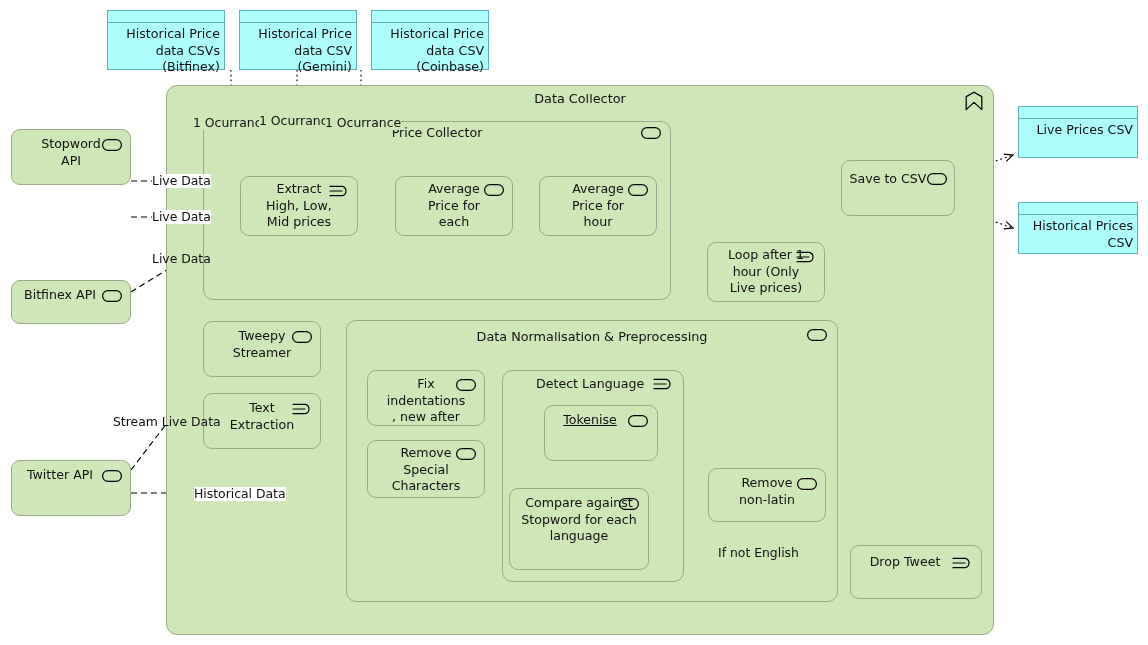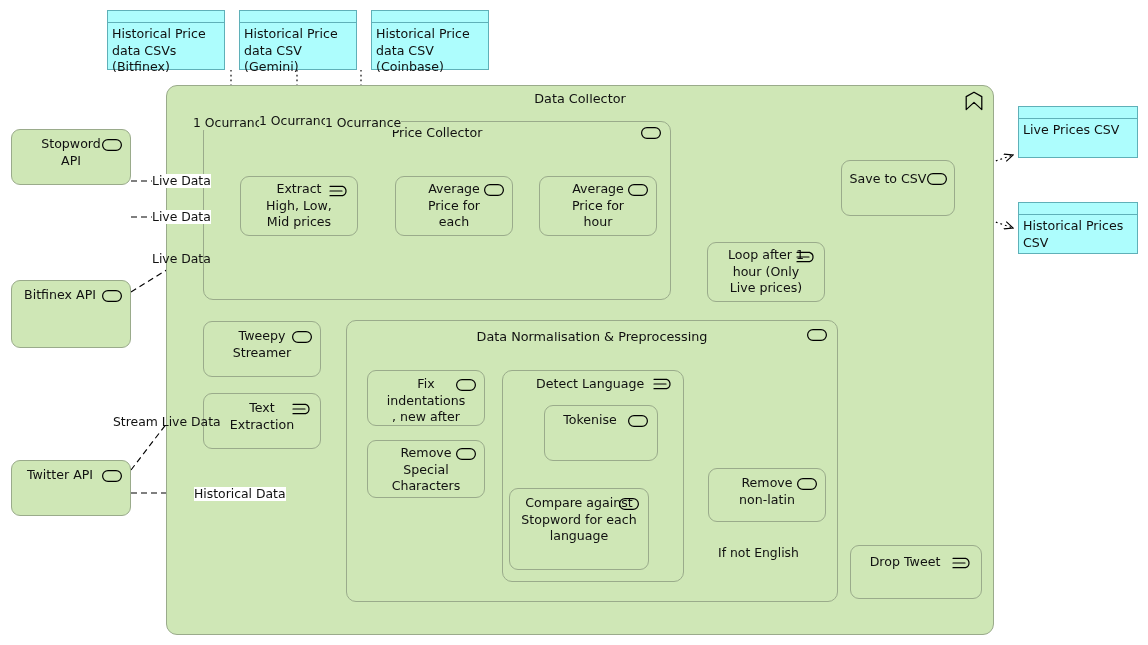--- a/index.html
+++ b/index.html
@@ -60,21 +60,21 @@
 
   
   .dataobj{
     position:absolute;
     box-sizing:border-box;
     border:1px solid #5fb0b8;
     background:#adfdfd;
     color:#111111;
     font-size:12.6px;
     line-height:16.6px;
-    text-align:left;
+    text-align:right;
   }
   .dataobj .bar{
     position:absolute;left:0;right:0;top:0;height:12px;
     border-bottom:1px solid #5fb0b8;
     box-sizing:border-box;
   }
   .dataobj .dlbl{
     position:absolute;left:0;right:0;top:15px;
     padding:0 4px;
     white-space:pre-line;
@@ -189,21 +189,21 @@
     <div class="lbl">Stopword
 API</div>
     <span class="icon" style="right:8px;top:9px;">
       <svg width="20" height="12">
           <rect x="0.6" y="0.6" width="18.8" height="10.8" rx="5.4" ry="5.4" fill="none" stroke="#000" stroke-width="1.2"></rect>
         </svg>
     </span>
   </div>
 
 
-  <div class="node" style="left:11px;top:280px;width:120px;height:68px;text-align:center;">
+  <div class="node" style="left:11px;top:280px;width:120px;height:44px;text-align:center;">
     <div class="lbl" style="padding:0 30px 0 8px;">Bitfinex API</div>
     <span class="icon" style="right:8px;top:9px;">
       <svg width="20" height="12">
           <rect x="0.6" y="0.6" width="18.8" height="10.8" rx="5.4" ry="5.4" fill="none" stroke="#000" stroke-width="1.2"></rect>
         </svg>
     </span>
   </div>
 
   <div class="node" style="left:11px;top:460px;width:120px;height:56px;">
     <div class="lbl" style="padding:0 30px 0 8px;">Twitter API</div>
@@ -339,21 +339,21 @@
   <div class="group" style="left:502px;top:370px;width:182px;height:212px;">
     <div class="glbl" style="top:5px;text-align:left;padding-left:33px;">Detect Language</div>
     <span class="icon" style="right:9px;top:6px;">
       <svg width="21" height="14">
         <path d="M1,2.3 L13.5,2.3 A4.9,4.9 0 0 1 13.5,11.7 L1,11.7 M1,7 L13,7" fill="none" stroke="#000" stroke-width="1.2" stroke-linecap="round"></path>
       </svg>
     </span>
   </div>
 
   <div class="node" style="left:544px;top:405px;width:114px;height:56px;">
-    <div class="lbl" style="top:6px;padding:0 28px 0 6px;">Tokenise</div>
+    <div class="lbl" style="top:6px;padding:0 28px 0 6px;text-decoration:underline;">Tokenise</div>
     <span class="icon" style="right:9px;top:9px;">
       <svg width="20" height="12">
           <rect x="0.6" y="0.6" width="18.8" height="10.8" rx="5.4" ry="5.4" fill="none" stroke="#000" stroke-width="1.2"></rect>
         </svg>
     </span>
   </div>
 
   <div class="node" style="left:509px;top:488px;width:140px;height:82px;">
     <div class="lbl" style="top:6px;padding:0 6px;">Compare against
 Stopword for each

